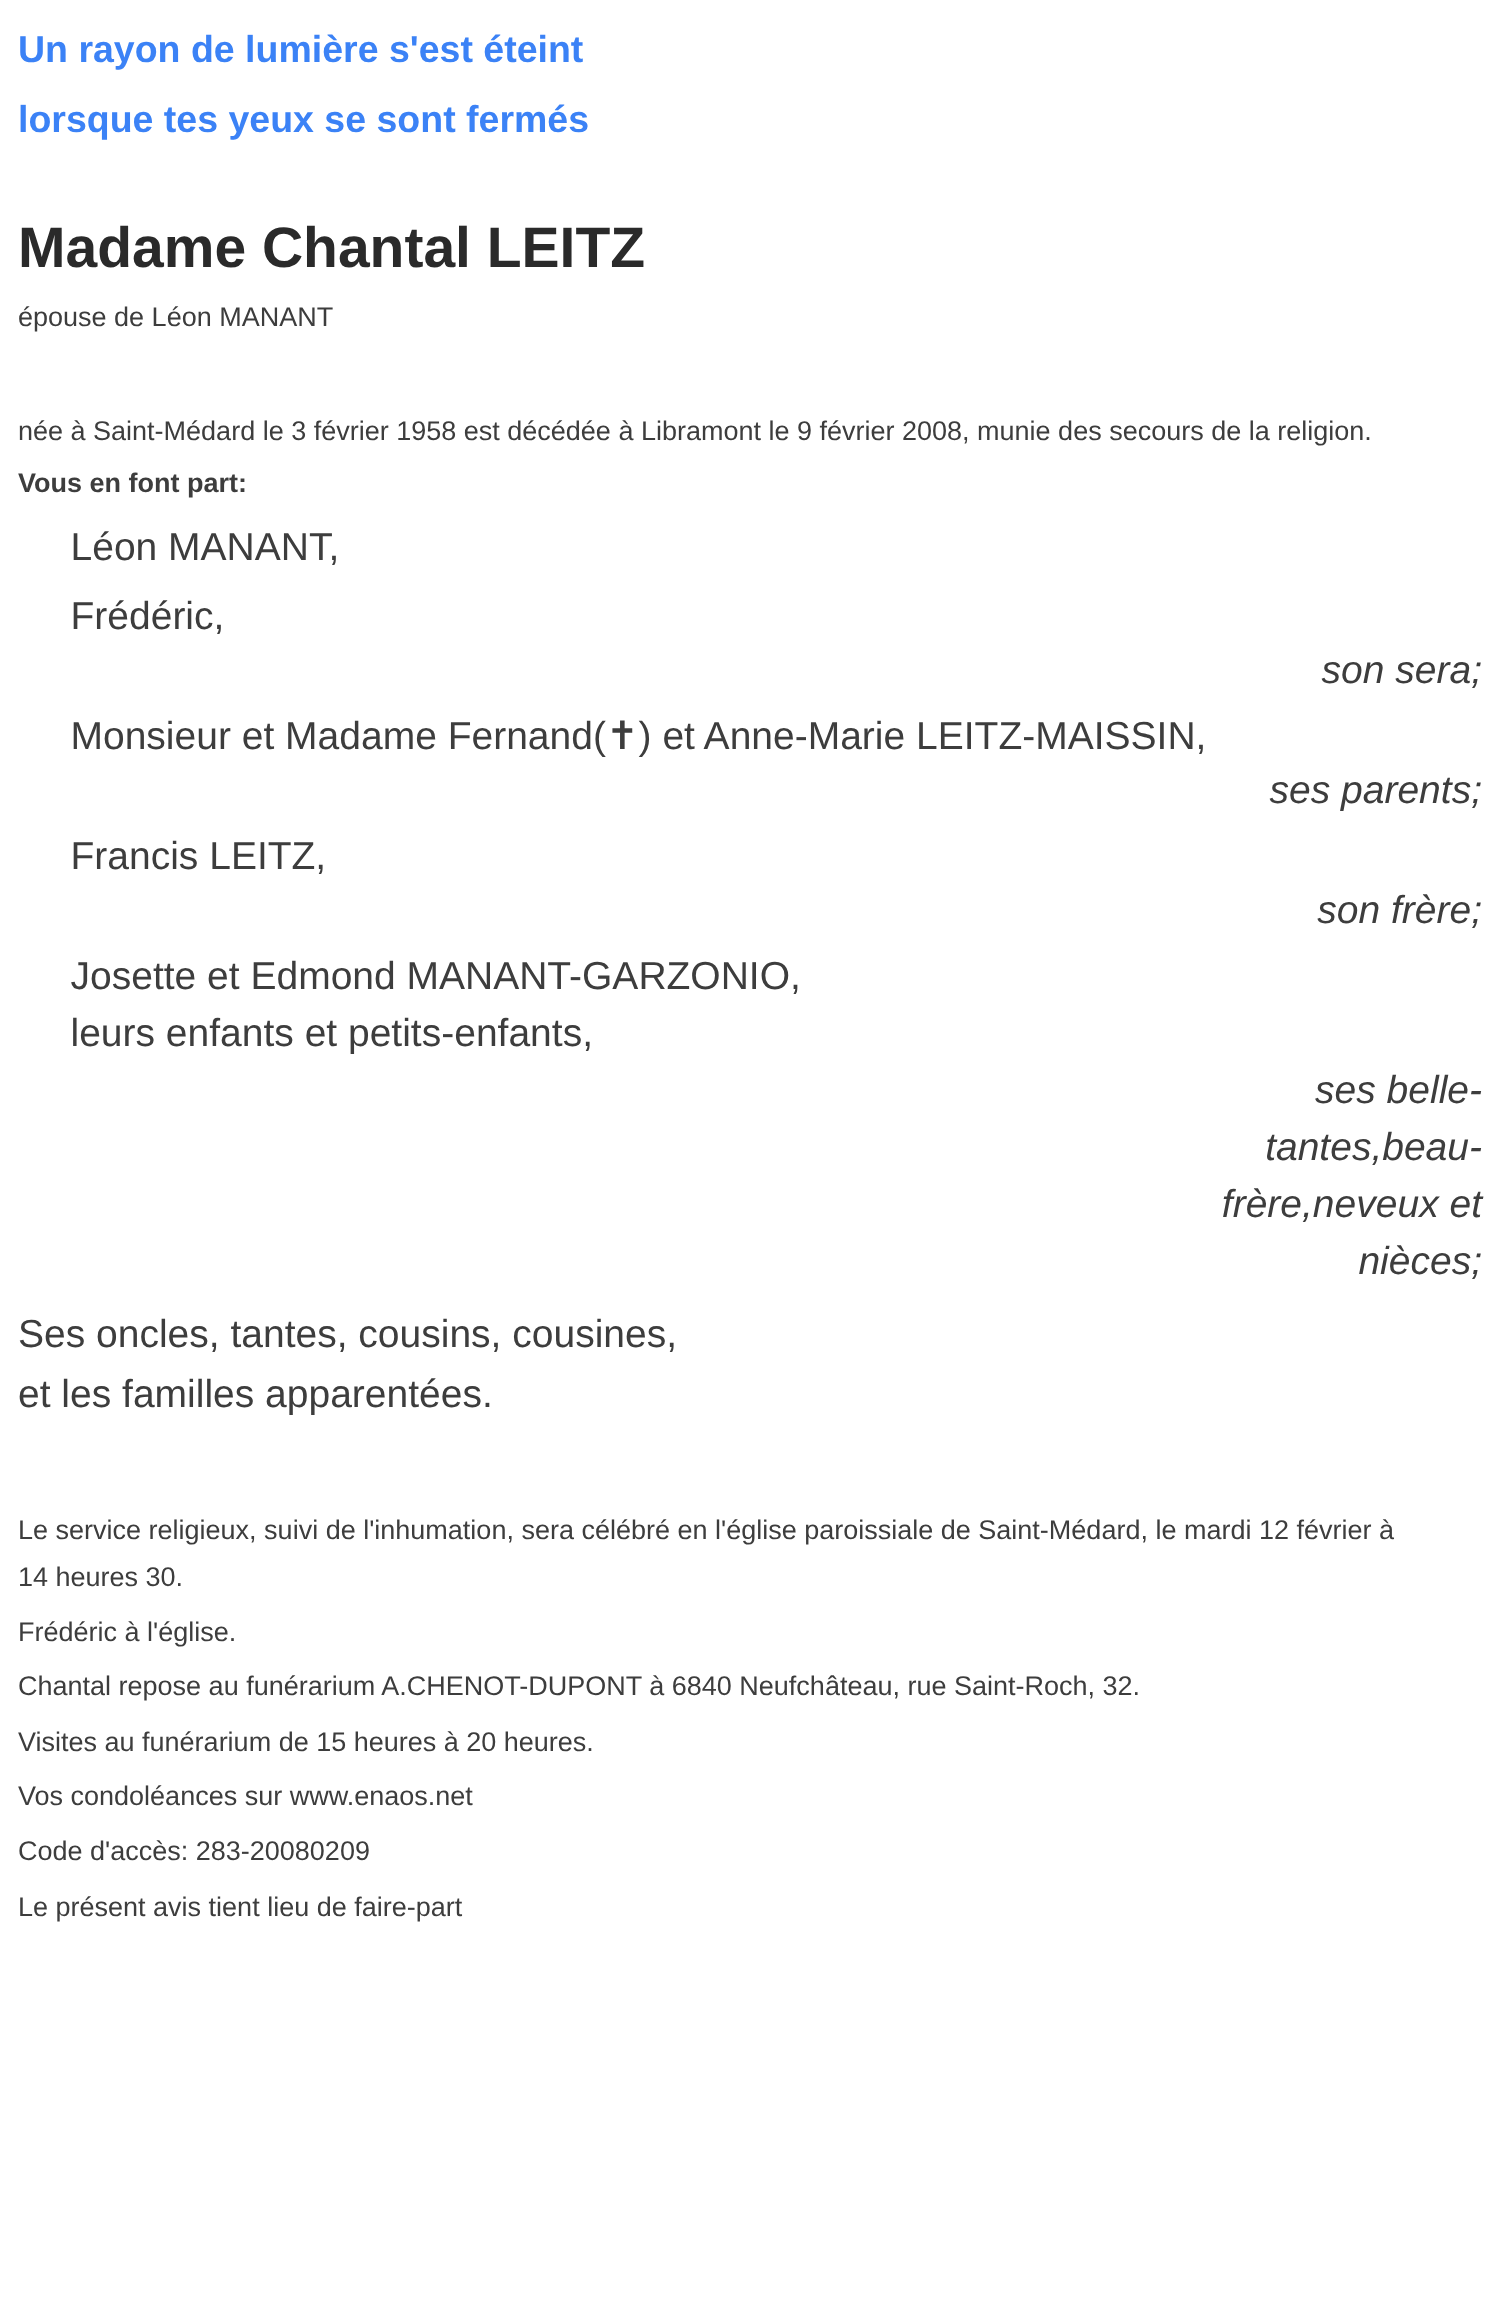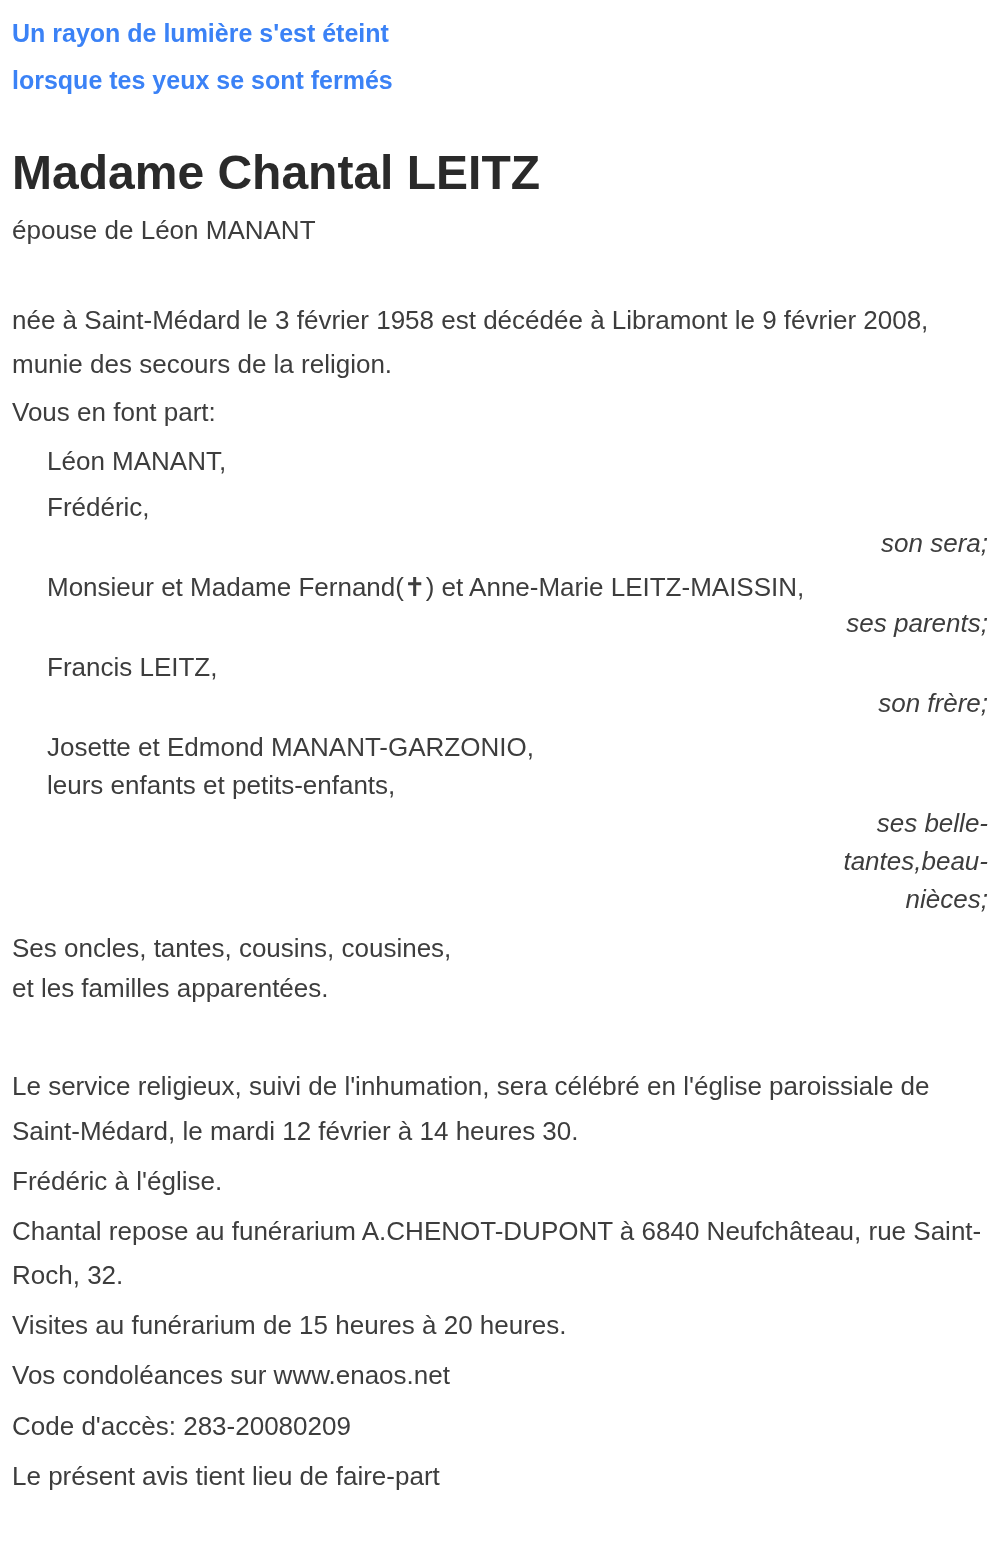--- a/index.html
+++ b/index.html
@@ -15,41 +15,42 @@
     font-family: "Liberation Sans", "DejaVu Sans", sans-serif;
     color: #3d3d3d;
   }
   .header-line {
     font-size: 25px;
     font-weight: bold;
     color: #3b82f6;
     line-height: 47px;
   }
   .page-title {
-    font-size: 48px;
+    font-size: 38px;
     font-weight: bold;
     color: #2a2a2a;
     margin-top: 40px;
     line-height: 1.2;
   }
   .spouse-line {
     font-size: 26px;
     margin-top: 52px;
   }
   .para {
-    font-size: 26px;
+    font-size: 18px;
     line-height: 1.7;
     margin: 6px 0 0 0;
   }
   .death-notice {
     margin-top: 46px;
     max-width: 980px;
   }
   .announce-intro {
     margin-top: 4px;
+    font-weight: bold;
   }
   .mourners {
     margin-top: 8px;
   }
   .mourner {
     margin-bottom: 8px;
   }
   .mourner-name {
     font-size: 26px;
     line-height: 38px;
@@ -115,20 +116,21 @@
     <div class="mourner-name">Francis LEITZ,</div>
     <div class="mourner-relation">son frère;</div>
   </div>
 
   <div class="mourner">
     <div class="mourner-name">Josette et Edmond MANANT-GARZONIO,</div>
     <div class="mourner-name">leurs enfants et petits-enfants,</div>
     <div class="mourner-relation relation-multiline">
       <div>ses belle-</div>
       <div>tantes,beau-</div>
+      <div>frère,neveux et</div>
       <div>nièces;</div>
     </div>
   </div>
 
 </div>
 
 <div class="family-block">
   <div class="family-line">Ses oncles, tantes, cousins, cousines,</div>
   <div class="family-line">et les familles apparentées.</div>
 </div>

